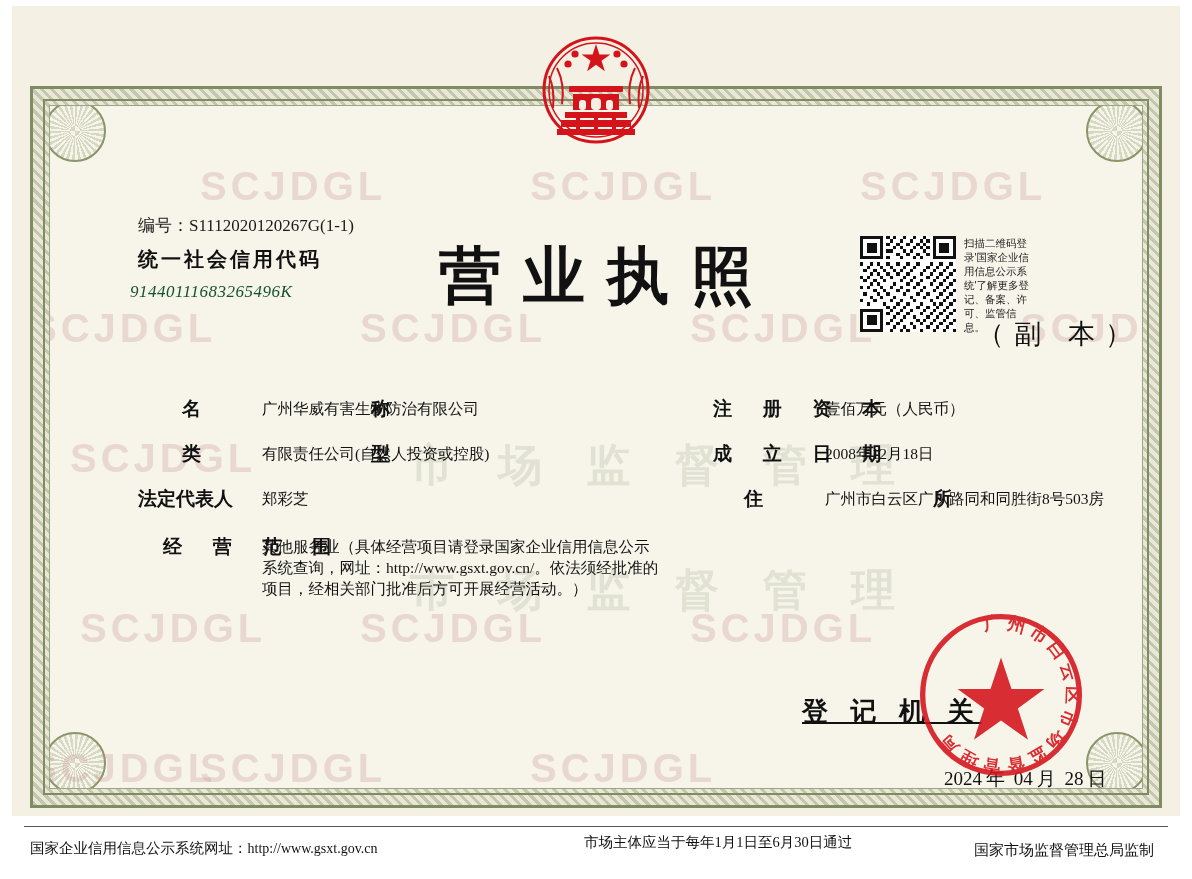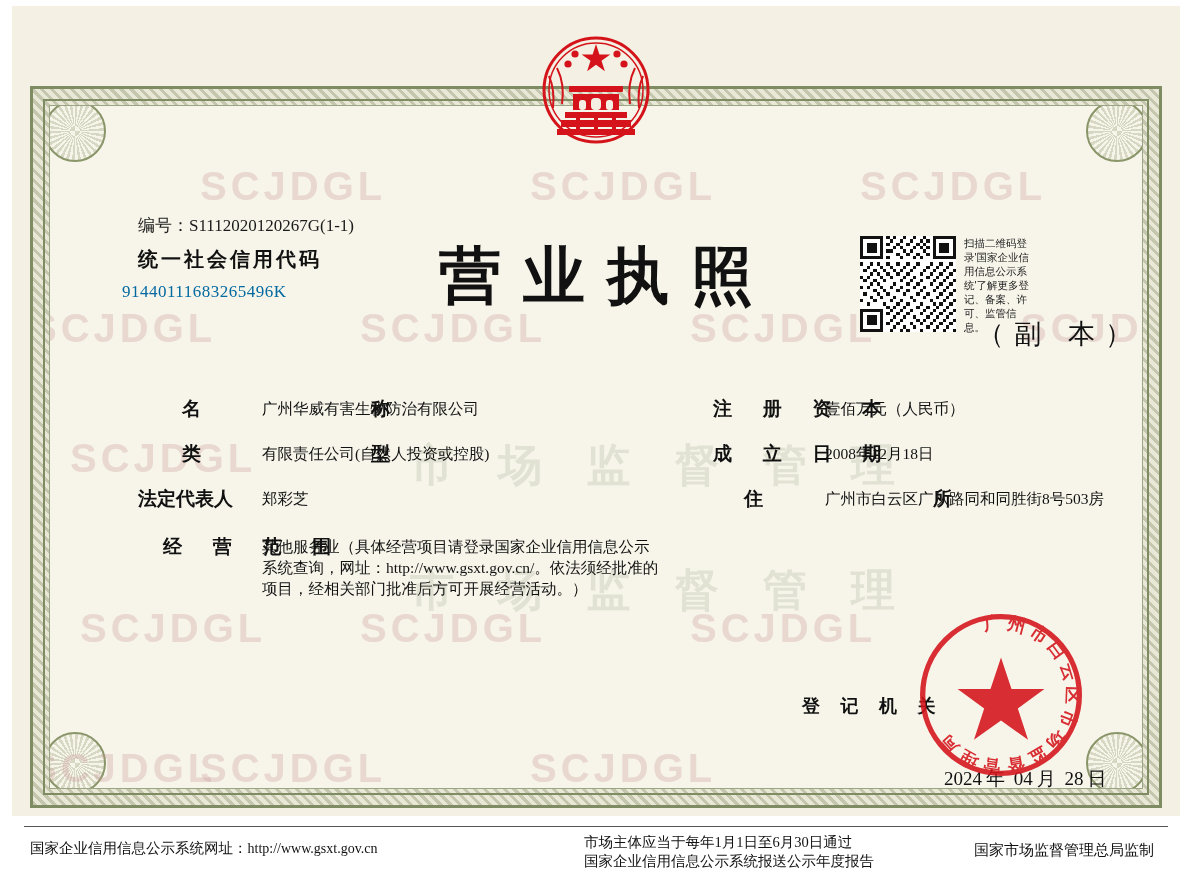--- a/index.html
+++ b/index.html
@@ -131,26 +131,27 @@
     left: 88px;
     top: 140px;
     font-size: 20px;
     font-weight: bold;
     letter-spacing: 3px;
     color: #111;
     white-space: nowrap;
   }
   .credit-code {
     position: absolute;
-    left: 72px;
+    left: 80px;
     top: 176px;
     font-size: 17px;
-    color: #0369a1;
+    color: #14532d;
     letter-spacing: 0.5px;
     white-space: nowrap;
+    font-style: italic;
   }
 
   .big-title {
     position: absolute;
     left: 0;
     right: 0;
     top: 128px;
     text-align: center;
     font-size: 62px;
     font-weight: bold;
@@ -218,24 +219,25 @@
     width: 400px;
   }
   .spaced4 { letter-spacing: 13px; text-indent: 13px; }
   .spaced-name { letter-spacing: 44px; text-indent: 44px; }
 
   
   .registrar {
     position: absolute;
     left: 752px;
     top: 588px;
-    font-size: 18px;
+    font-size: 26px;
     font-weight: bold;
     letter-spacing: 8px;
     color: #111;
+    text-decoration: underline;
   }
   .date-line {
     position: absolute;
     left: 890px;
     top: 660px;
     font-size: 19px;
     color: #111;
     white-space: nowrap;
   }
   .date-line span.n { margin: 0 4px; }
@@ -639,18 +641,17 @@
     </svg>
 
   </div>
 
   <div class="footer">
     <div class="footer-left">
       <span>国家企业信用信息公示系统网址：</span><span class="url">http://www.gsxt.gov.cn</span>
     </div>
     <div class="footer-center">
       <div>市场主体应当于每年1月1日至6月30日通过</div>
-      <div>国家企业信用信息公示系统报送公示年度报告</div>
     </div>
     <div class="footer-right">国家市场监督管理总局监制</div>
   </div>
 
 </div>
 
 </body></html>

